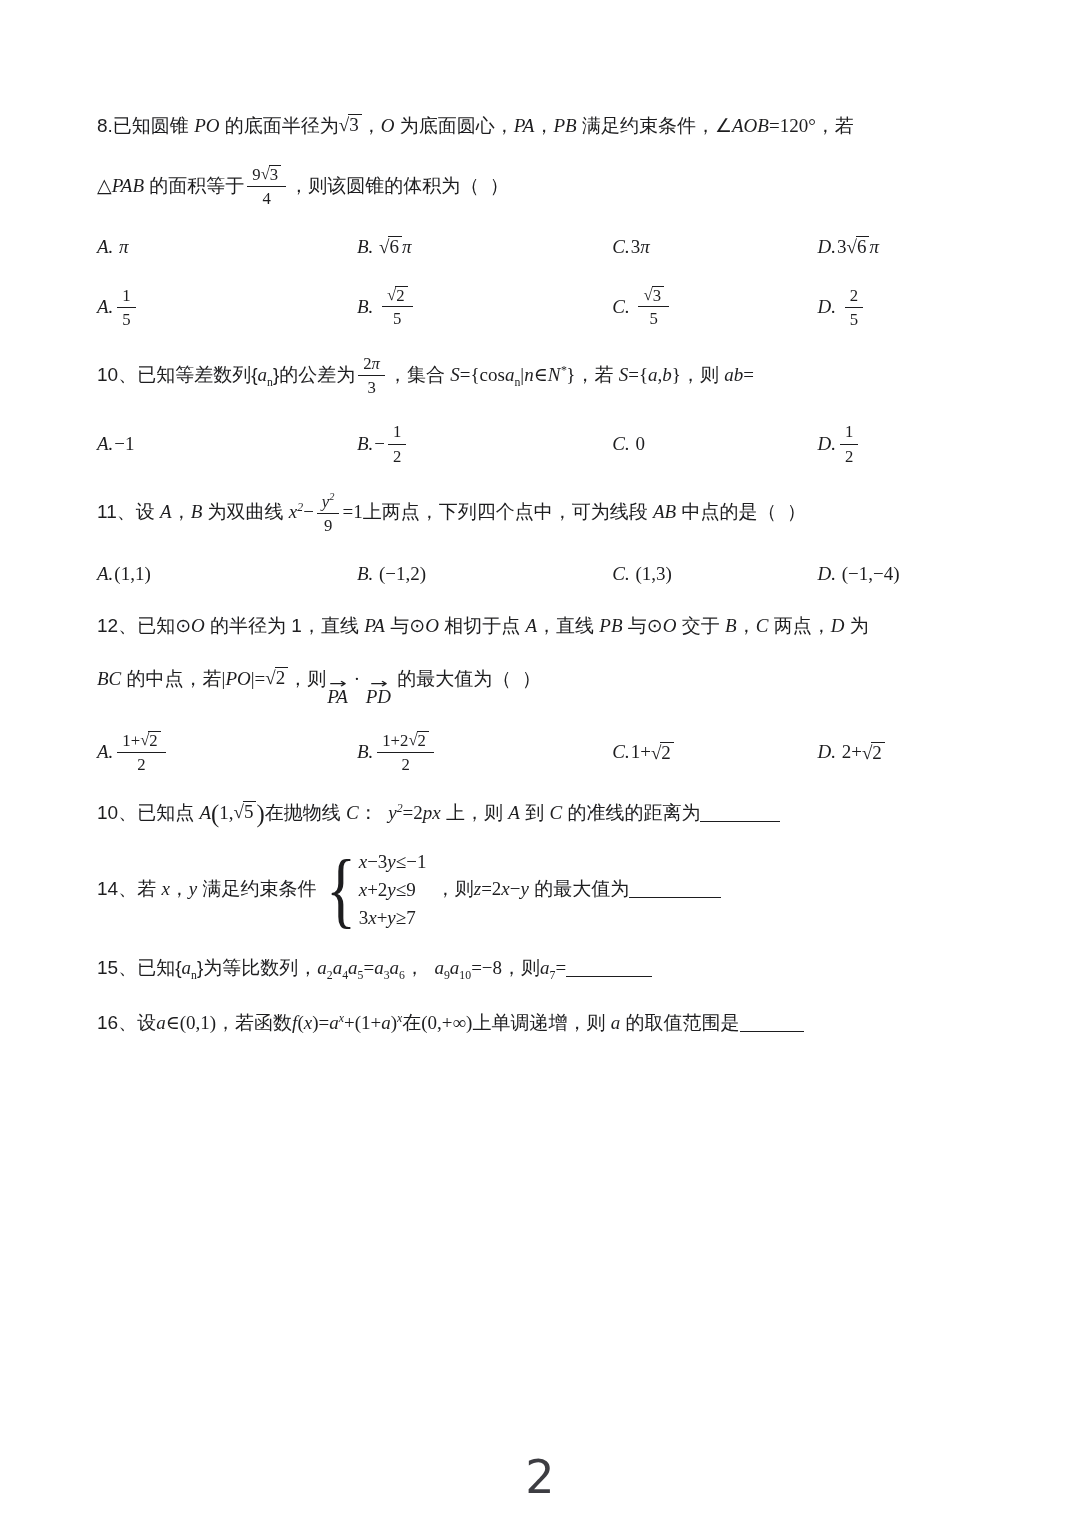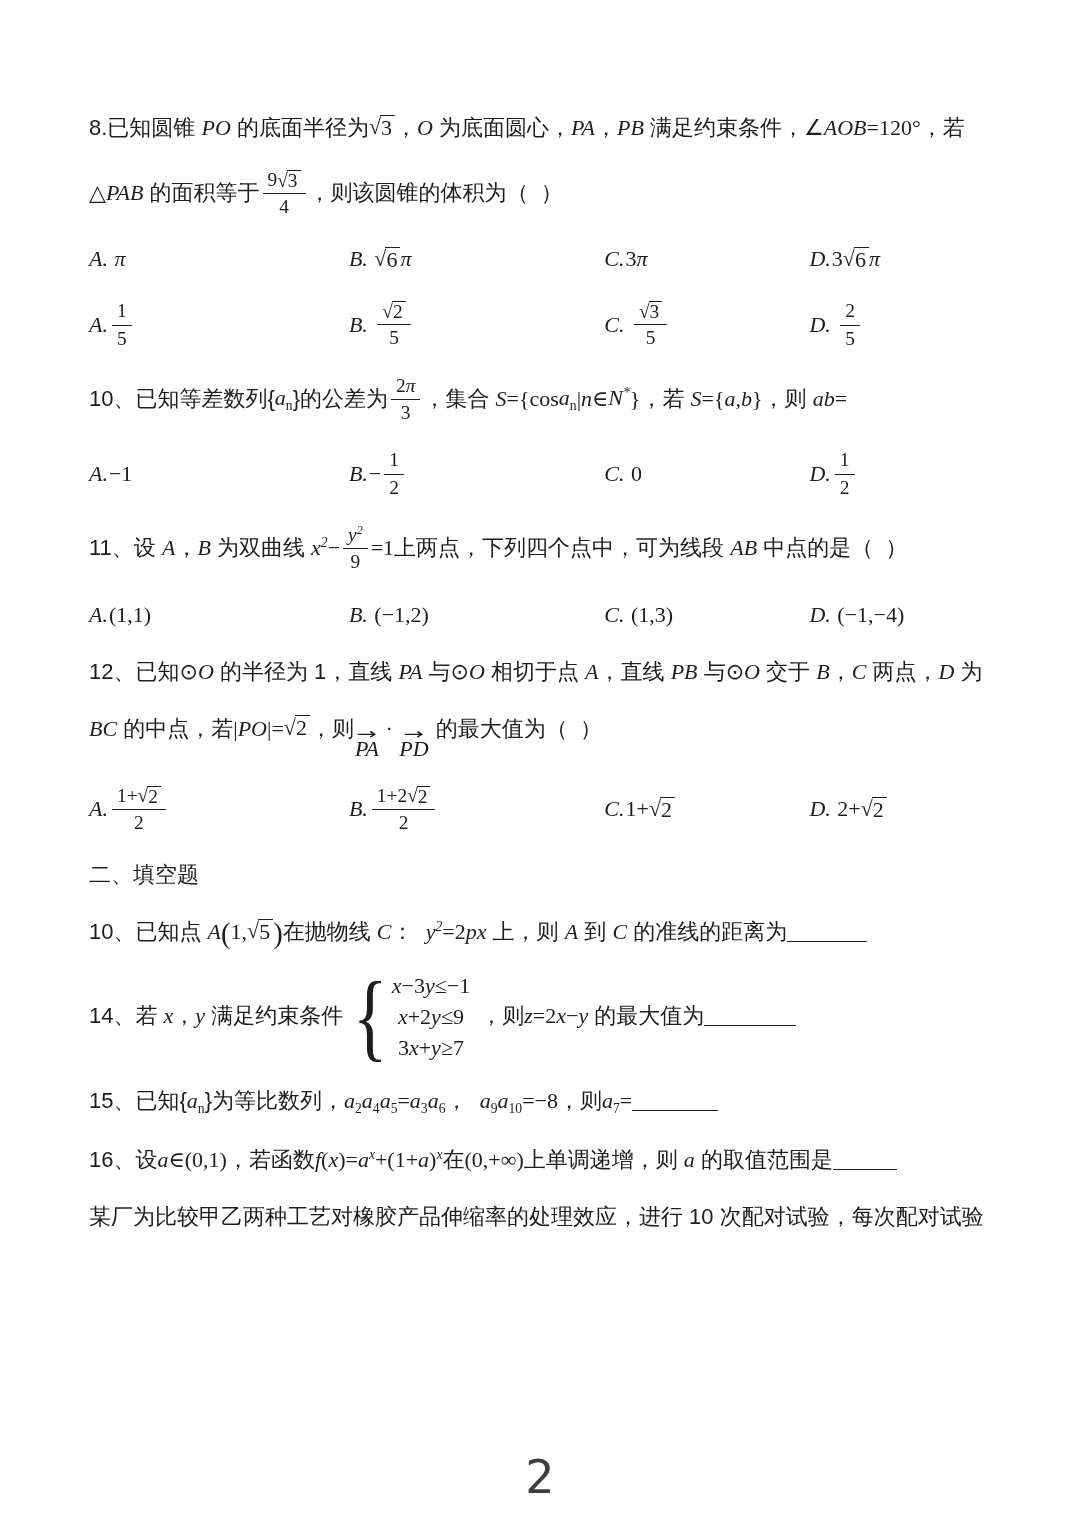--- a/index.html
+++ b/index.html
@@ -8,24 +8,24 @@
     position: relative;
     width: 1080px;
     height: 1528px;
     background: #ffffff;
     overflow: hidden;
     font-family: "Liberation Sans", "DejaVu Sans", sans-serif;
     color: #1d1d1f;
   }
   .content {
     position: absolute;
-    left: 89px;
+    left: 97px;
     top: 112px;
     width: 912px;
-    font-size: 22px;
+    font-size: 19px;
   }
   .block { margin: 0 0 25px 0; min-height: 26px; line-height: 1.45; white-space: pre-wrap; }
   .para, .section { display: block; }
   .t  { font-family: "Liberation Sans", "DejaVu Sans", sans-serif; }
   .mn { font-family: "Liberation Serif", "DejaVu Serif", serif; }
   .mi { font-family: "Liberation Serif", "DejaVu Serif", serif; font-style: italic; }
   .mi sub, .mn sub { font-size: 0.62em; font-style: normal; font-family: "Liberation Serif", serif; }
   .mi sup, .mn sup { font-size: 0.62em; font-family: "Liberation Serif", serif; }
   sup.mi { font-size: 0.62em; }
   
@@ -39,21 +39,21 @@
   
   .vec { display: inline-flex; flex-direction: column; align-items: center; line-height: 1; vertical-align: -3px; margin: 0 1px; }
   .vec-arrow { font-size: 0.7em; height: 0.72em; overflow: visible; transform: scaleX(1.6); font-family: "DejaVu Sans", sans-serif; }
   
   .blank { display: inline-block; border-bottom: 1.7px solid #1d1d1f; height: 1em; transform: translateY(3px); }
   
   .big-paren { font-family: "Liberation Serif", serif; font-size: 1.3em; line-height: 1; vertical-align: -0.14em; }
   
   .cases { display: inline-flex; align-items: center; vertical-align: middle; margin: 0 4px; }
   .brace { display: inline-block; font-family: "Liberation Serif", serif; font-size: 4.4em; font-weight: 300; line-height: 0.85; transform: scaleX(0.75); margin-right: -2px; }
-  .cases-col { display: inline-flex; flex-direction: column; gap: 7px; text-align: center; }
+  .cases-col { display: inline-flex; flex-direction: column; gap: 7px; text-align: left; }
   .cases-row { line-height: 1.1; white-space: pre; }
   
   .opts { display: grid; grid-template-columns: 28.5% 28% 22.5% 21%; align-items: center; }
   .opt { display: flex; align-items: center; white-space: pre; }
   .opt-label { font-family: "Liberation Serif", serif; font-style: italic; margin-right: 1px; }
   .opt-value { display: inline-flex; align-items: center; white-space: pre; }
   
   .page-number {
     position: absolute;
     left: 0; right: 0;
@@ -106,24 +106,22 @@
                 </span></span><span class="den"><span class="mn">2</span></span></span></span></span><span class="opt"><span class="opt-label">B.</span><span class="opt-value"><span class="frac"><span class="num"><span class="mn">1+2</span><span class="sqrt">
                   <span class="rad">√</span>
                   <span class="radicand mn"><span class="mn">2</span></span>
                 </span></span><span class="den"><span class="mn">2</span></span></span></span></span><span class="opt"><span class="opt-label">C.</span><span class="opt-value"><span class="mn">1+</span><span class="sqrt">
               <span class="rad">√</span>
               <span class="radicand mn"><span class="mn">2</span></span>
             </span></span></span><span class="opt"><span class="opt-label">D.</span><span class="opt-value"><span class="mn"> 2+</span><span class="sqrt">
               <span class="rad">√</span>
               <span class="radicand mn"><span class="mn">2</span></span>
             </span></span></span></div>
-      <div class="block section"><span class="t">二、填空题</span></div>
       <div class="block para"><span class="t">10、已知点 </span><span class="mi">A</span><span class="big-paren">(</span><span class="mn">1,</span><span class="sqrt">
           <span class="rad">√</span>
           <span class="radicand mn"><span class="mn">5</span></span>
         </span><span class="big-paren">)</span><span class="t">在抛物线 </span><span class="mi">C</span><span class="t">：  </span><span class="mi">y<sup>2</sup></span><span class="mn">=2</span><span class="mi">px</span><span class="t"> 上，则 </span><span class="mi">A</span><span class="t"> 到 </span><span class="mi">C</span><span class="t"> 的准线的距离为</span><span class="blank" style="width: 80px;"></span></div>
       <div class="block para"><span class="t">14、若 </span><span class="mi">x</span><span class="t">，</span><span class="mi">y</span><span class="t"> 满足约束条件</span><span class="cases"><span class="brace">{</span><span class="cases-col"><span class="cases-row"><span class="mi">x</span><span class="mn">−3</span><span class="mi">y</span><span class="mn">≤−1</span></span><span class="cases-row"><span class="mi">x</span><span class="mn">+2</span><span class="mi">y</span><span class="mn">≤9</span></span><span class="cases-row"><span class="mn">3</span><span class="mi">x</span><span class="mn">+</span><span class="mi">y</span><span class="mn">≥7</span></span></span></span><span class="t"> ，则</span><span class="mi">z</span><span class="mn">=2</span><span class="mi">x</span><span class="mn">−</span><span class="mi">y</span><span class="t"> 的最大值为</span><span class="blank" style="width: 92px;"></span></div>
       <div class="block para"><span class="t">15、已知{</span><span class="mi">a<sub>n</sub></span><span class="t">}为等比数列，</span><span class="mi">a<sub>2</sub></span><span class="mi">a<sub>4</sub></span><span class="mi">a<sub>5</sub></span><span class="mn">=</span><span class="mi">a<sub>3</sub></span><span class="mi">a<sub>6</sub></span><span class="t">，  </span><span class="mi">a<sub>9</sub></span><span class="mi">a<sub>10</sub></span><span class="mn">=−8</span><span class="t">，则</span><span class="mi">a<sub>7</sub></span><span class="mn">=</span><span class="blank" style="width: 86px;"></span></div>
       <div class="block para"><span class="t">16、设</span><span class="mi">a</span><span class="mn">∈(0,1)</span><span class="t">，若函数</span><span class="mi">f</span><span class="mn">(</span><span class="mi">x</span><span class="mn">)=</span><span class="mi">a<sup>x</sup></span><span class="mn">+(1+</span><span class="mi">a</span><span class="mn">)</span><sup class="mi">x</sup><span class="t">在</span><span class="mn">(0,+∞)</span><span class="t">上单调递增，则 </span><span class="mi">a</span><span class="t"> 的取值范围是</span><span class="blank" style="width: 64px;"></span></div>
-      <div class="block para"><span class="t">某厂为比较甲乙两种工艺对橡胶产品伸缩率的处理效应，进行 10 次配对试验，每次配对试验</span></div>
     </main>
   <footer class="page-number">2</footer>
 </div>
 
 </body></html>

